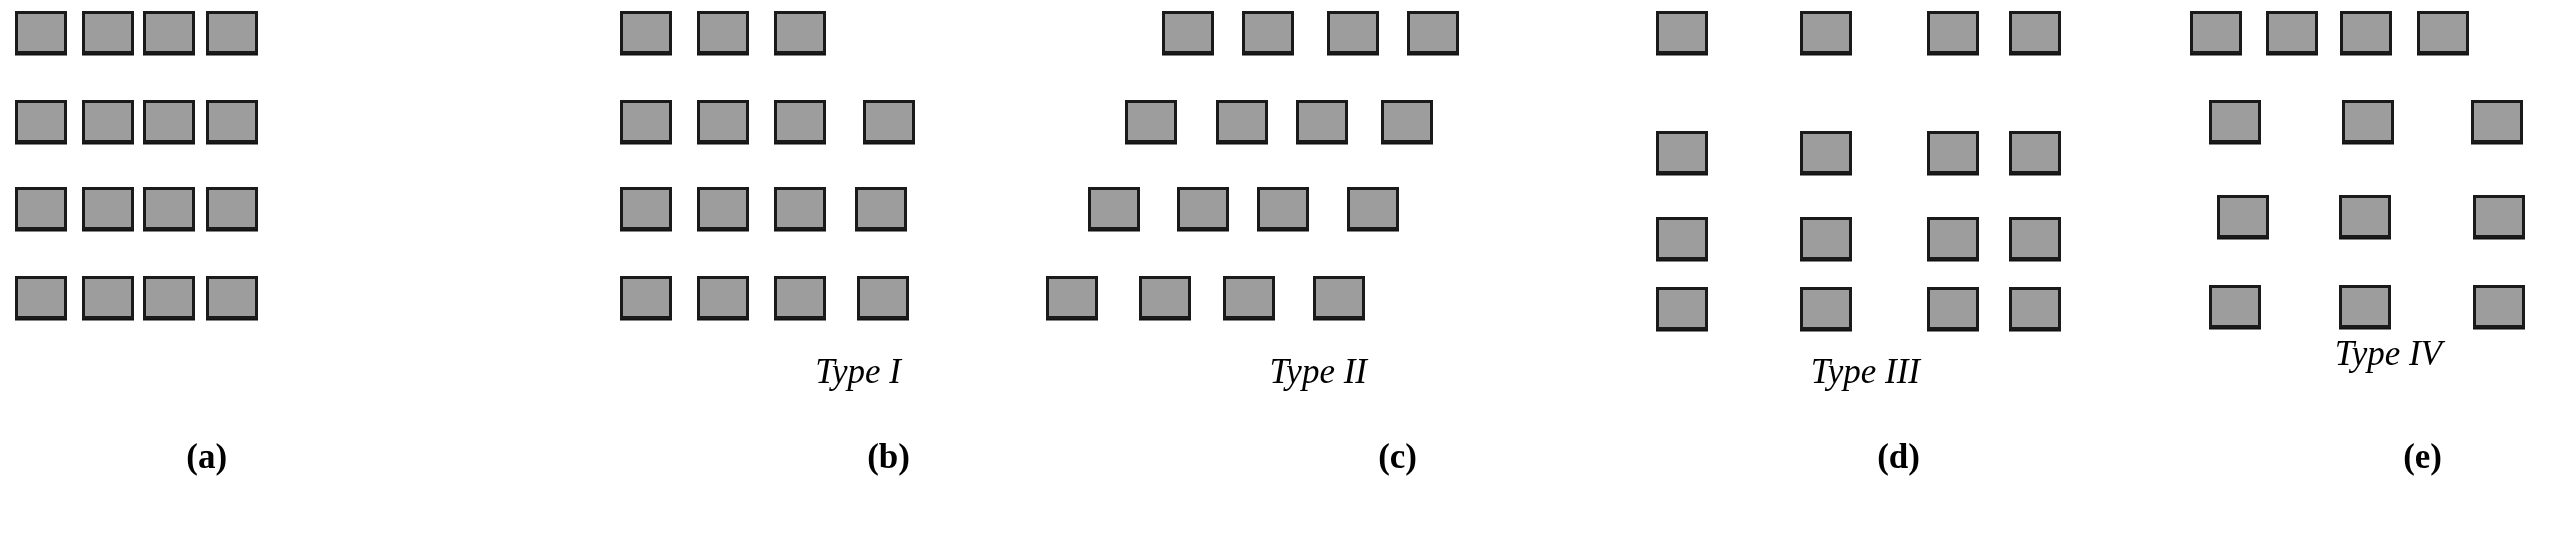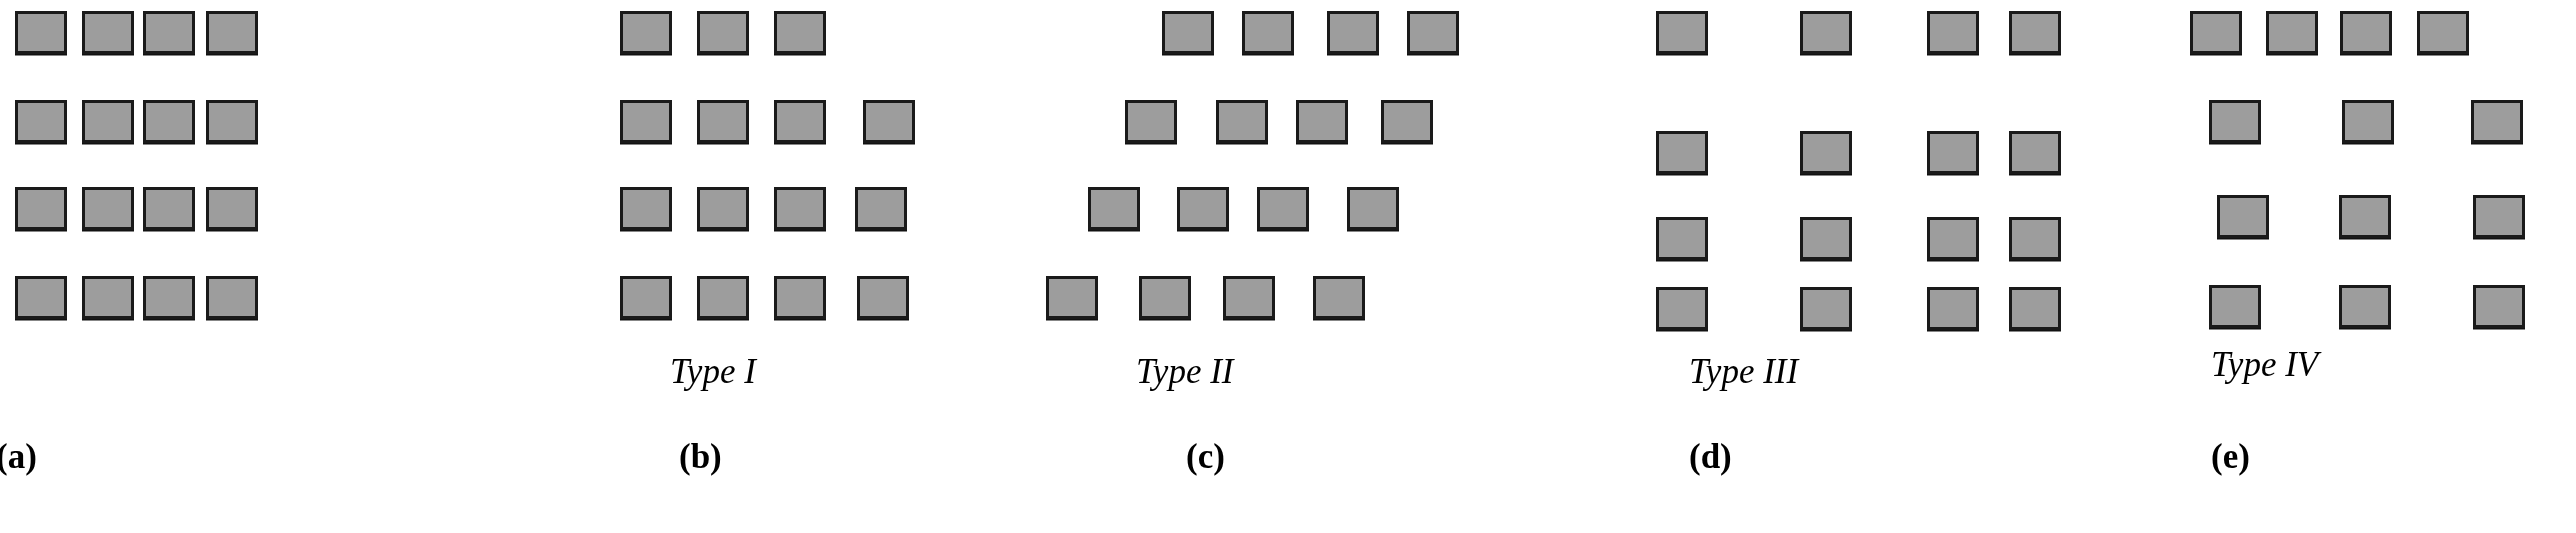--- a/index.html
+++ b/index.html
@@ -24,21 +24,21 @@
   }
   .block {
     position: absolute;
     background: #9d9d9d;
     border: 3.1px solid #1a1a1a;
     box-sizing: border-box;
     box-shadow: 0 1.5px 0 0 #111111;
   }
   .caption {
     position: absolute;
-    text-align: left;
+    text-align: right;
     white-space: nowrap;
     color: #000000;
     line-height: 1;
   }
   .type-label {
     font-style: italic;
     font-size: 35px;
     font-family: "Liberation Serif", "DejaVu Serif", serif;
   }
   .panel-label {
@@ -136,17 +136,17 @@
       <div class="block" style="left: 2417px; top: 10.8px; width: 52px; height: 43px; background: rgb(157, 157, 157); border-color: rgb(26, 26, 26);"></div>
       <div class="block" style="left: 2209px; top: 100px; width: 52px; height: 43px; background: rgb(157, 157, 157); border-color: rgb(26, 26, 26);"></div>
       <div class="block" style="left: 2342px; top: 100px; width: 52px; height: 43px; background: rgb(157, 157, 157); border-color: rgb(26, 26, 26);"></div>
       <div class="block" style="left: 2471px; top: 100px; width: 52px; height: 43px; background: rgb(157, 157, 157); border-color: rgb(26, 26, 26);"></div>
       <div class="block" style="left: 2217px; top: 195px; width: 52px; height: 43px; background: rgb(157, 157, 157); border-color: rgb(26, 26, 26);"></div>
       <div class="block" style="left: 2339px; top: 195px; width: 52px; height: 43px; background: rgb(157, 157, 157); border-color: rgb(26, 26, 26);"></div>
       <div class="block" style="left: 2473px; top: 195px; width: 52px; height: 43px; background: rgb(157, 157, 157); border-color: rgb(26, 26, 26);"></div>
       <div class="block" style="left: 2209px; top: 285px; width: 52px; height: 43px; background: rgb(157, 157, 157); border-color: rgb(26, 26, 26);"></div>
       <div class="block" style="left: 2339px; top: 285px; width: 52px; height: 43px; background: rgb(157, 157, 157); border-color: rgb(26, 26, 26);"></div>
       <div class="block" style="left: 2473px; top: 285px; width: 52px; height: 43px; background: rgb(157, 157, 157); border-color: rgb(26, 26, 26);"></div>
-      <div class="caption type-label" style="left: 2211px; top: 347px; width: 231px;">Type IV</div>
+      <div class="caption type-label" style="left: 2211px; top: 336px; width: 231px;">Type IV</div>
       <div class="caption panel-label" style="left: 2211px; top: 439px; width: 231px;">(e)</div>
     </div>
   </div>
 
 
 </body></html>

